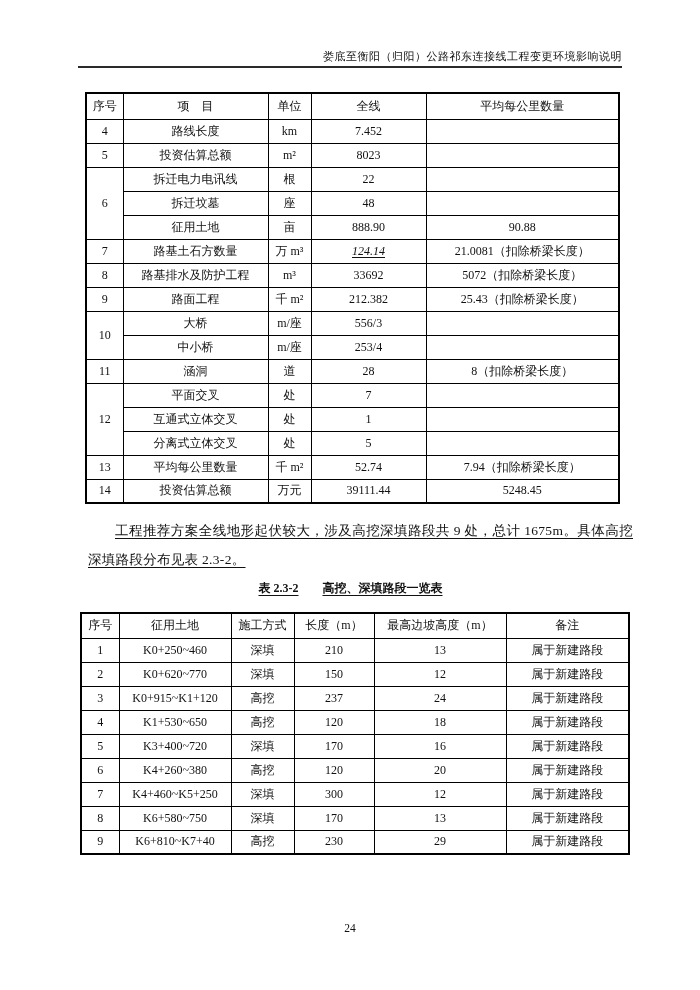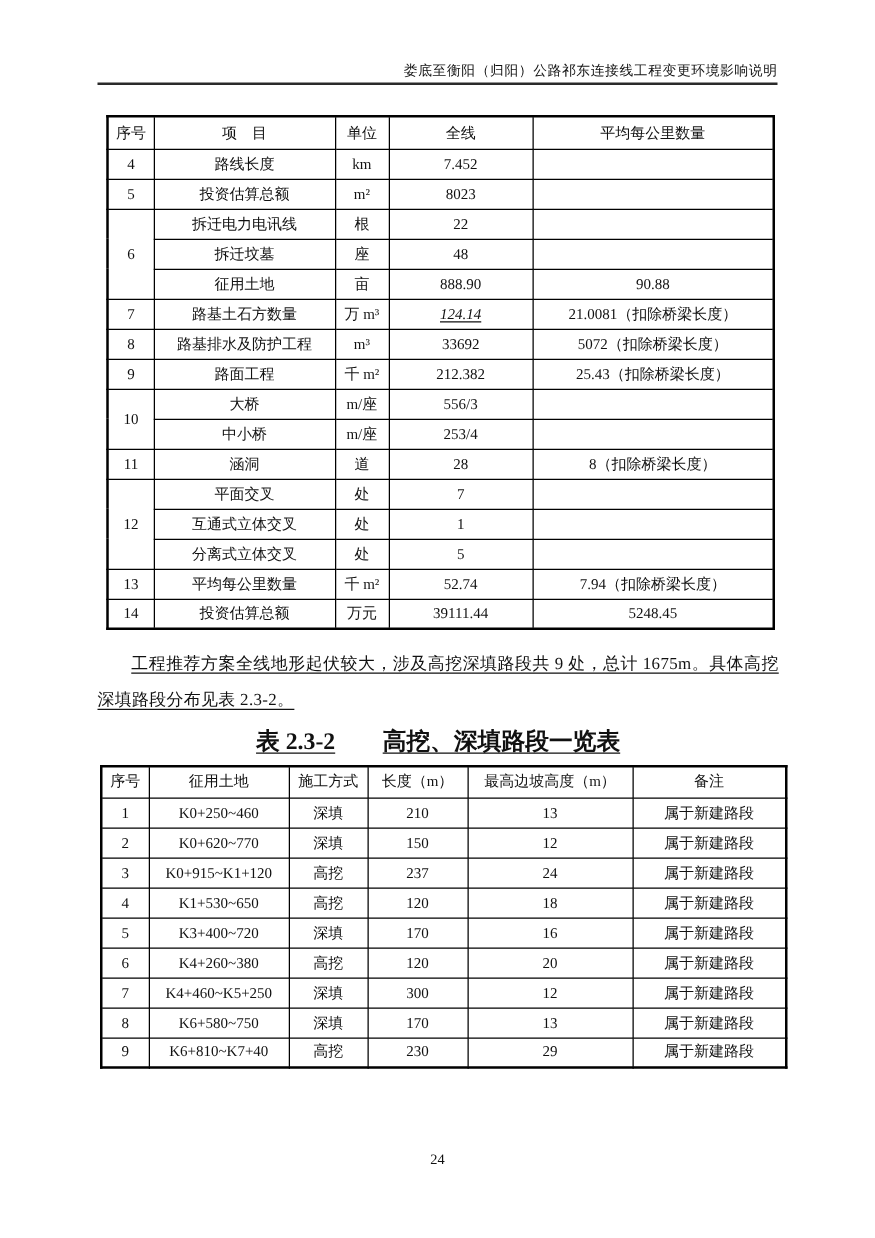--- a/index.html
+++ b/index.html
@@ -21,28 +21,28 @@
     font-size:12px;padding:0 2px;overflow:hidden;white-space:nowrap;
   }
   .t1{left:85px;top:92px;width:533px;border:2px solid #000;}
   .t1 tr{height:24px;}
   .t1 tr.hdr{height:26px;}
   .t2{left:80px;top:612px;width:548px;border:2px solid #000;}
   .t2 tr{height:24px;}
   .t2 tr.hdr{height:25px;}
   .u{text-decoration:underline;text-underline-offset:2px;font-style:italic;}
   .paragraph{
-    position:absolute;left:78px;top:516px;width:545px;
+    position:absolute;left:88px;top:516px;width:545px;
     font-size:13.5px;line-height:29px;text-indent:2em;
     text-decoration:underline;text-underline-offset:3px;
     text-align:justify;letter-spacing:0.3px;
   }
   .caption{
     position:absolute;left:78px;top:580px;width:545px;text-align:center;
-    font-weight:bold;font-size:19px;
+    font-weight:bold;font-size:12px;
     text-decoration:underline;text-underline-offset:3px;
   }
   .caption .cap-title{margin-left:2em;}
   .page-number{
     position:absolute;left:0;top:922px;width:700px;text-align:center;font-size:11.5px;
   }
 </style>
 </head>
 <body>
 

